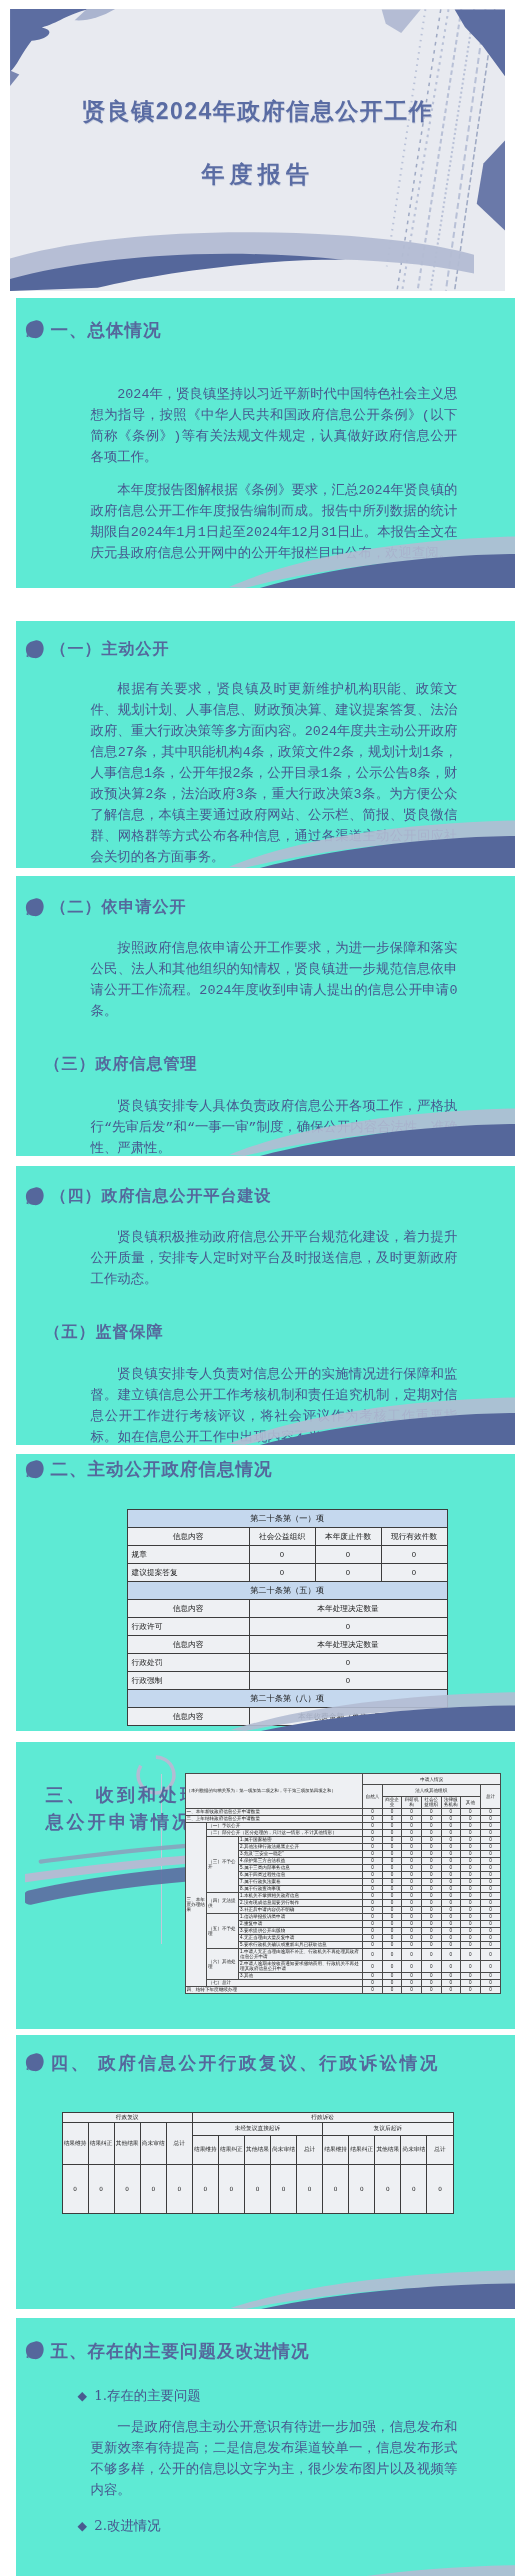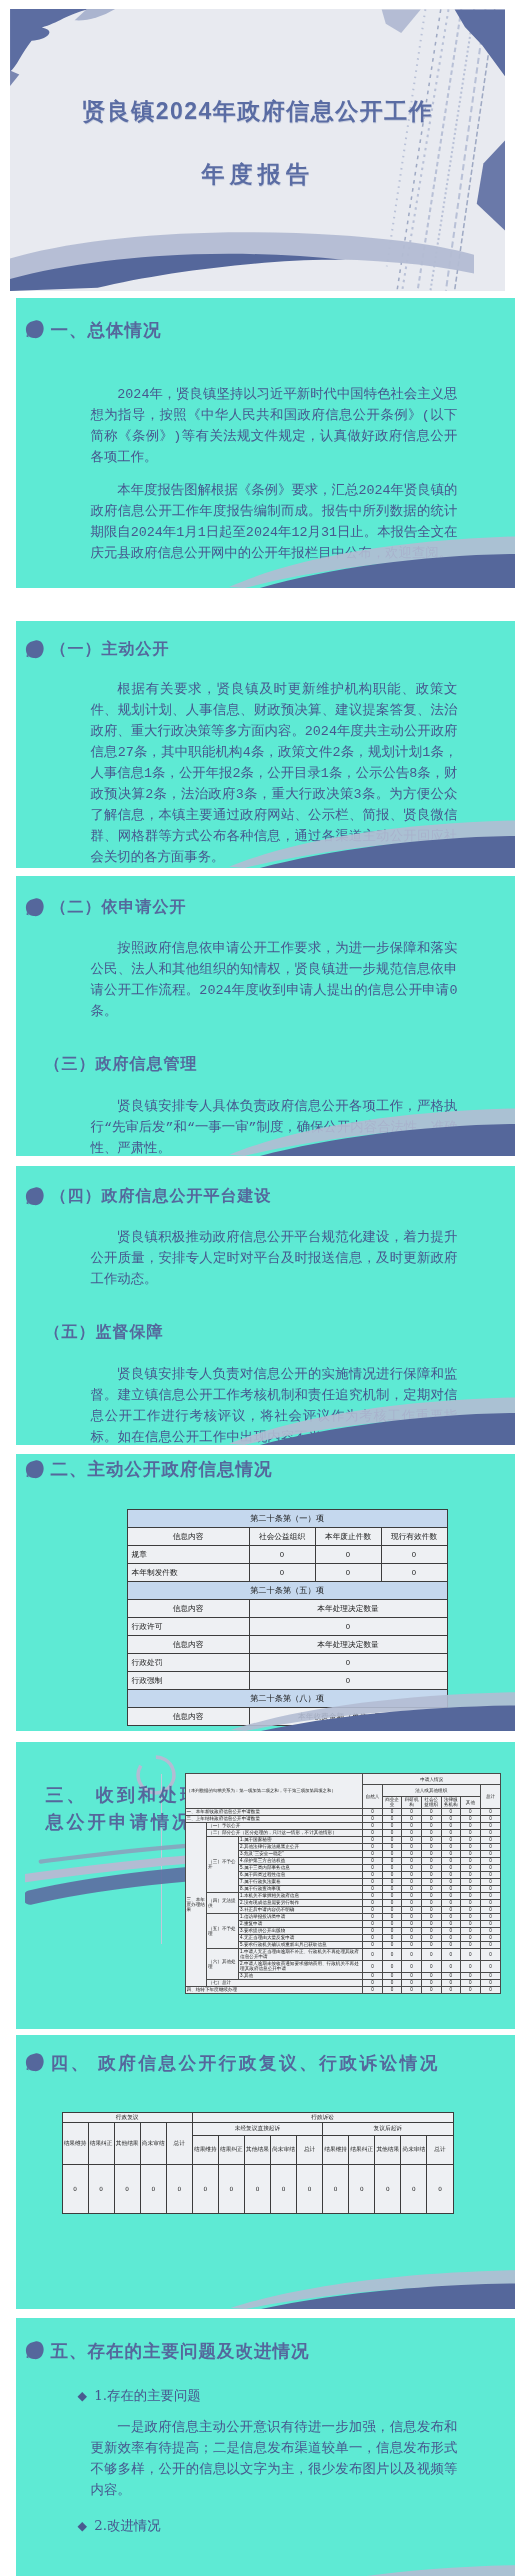--- a/index.html
+++ b/index.html
@@ -187,21 +187,21 @@
           <td colspan="1" class="hd">本年废止件数</td>
           <td colspan="1" class="hd">现行有效件数</td>
         </tr>
         <tr>
           <td class="lbl">规章</td>
           <td colspan="1">0</td>
           <td colspan="1">0</td>
           <td colspan="1">0</td>
         </tr>
         <tr>
-          <td class="lbl">本年制发件数</td>
+          <td class="lbl">建议提案答复</td>
           <td colspan="1">0</td>
           <td colspan="1">0</td>
           <td colspan="1">0</td>
         </tr>
         <tr>
           <td colspan="4" class="band">第二十条第（五）项</td>
         </tr>
         <tr>
           <td class="hd">信息内容</td>
           <td colspan="3" class="hd">本年处理决定数量</td>

